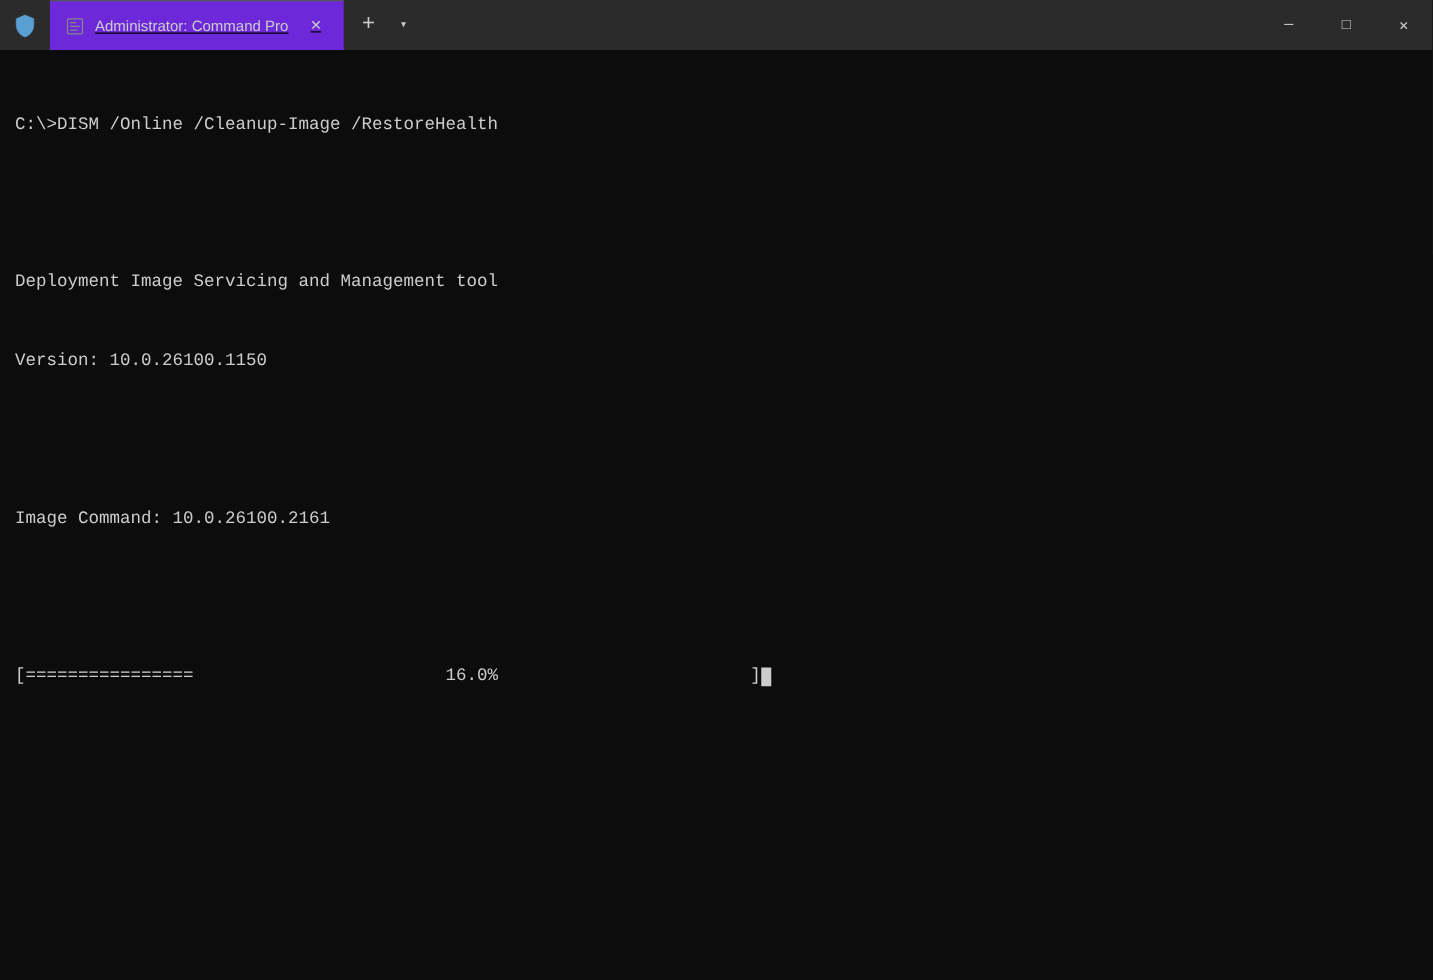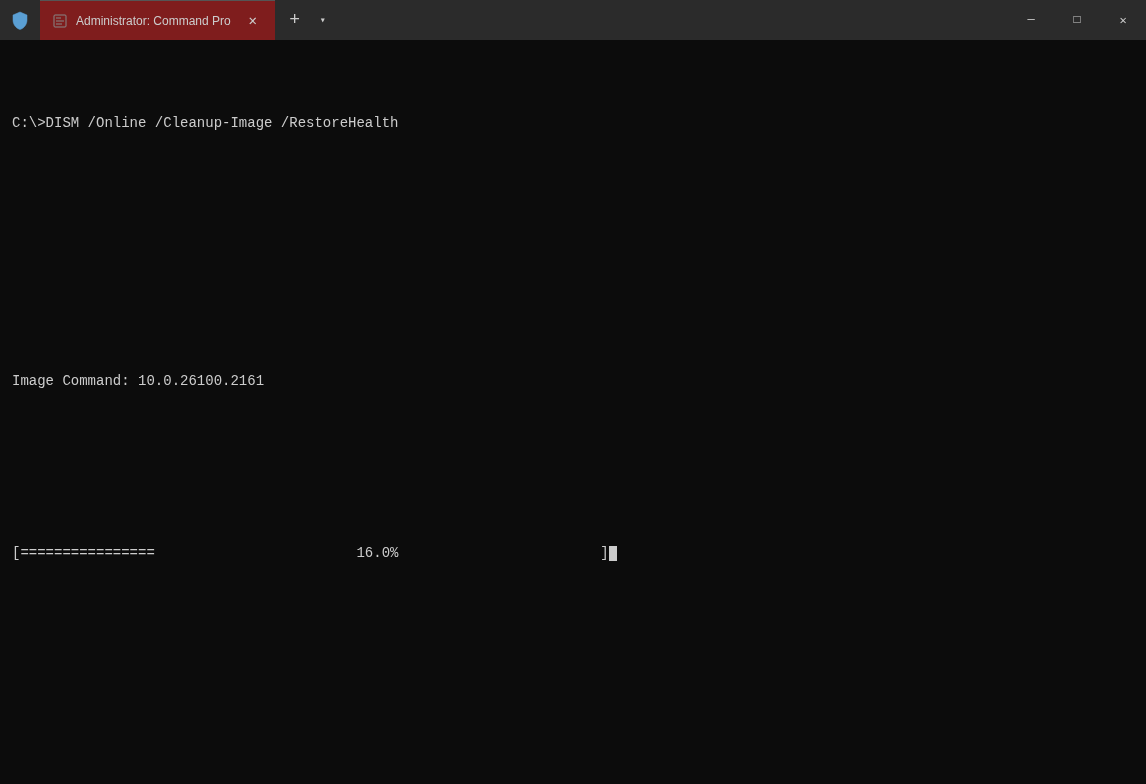--- a/index.html
+++ b/index.html
@@ -50,23 +50,24 @@
       width: 20px;
       height: 20px;
     }
 
     .tab {
       height: 100%;
       display: flex;
       align-items: center;
       padding: 0 12px;
       gap: 8px;
-      background: #7f1d1d;
+      background: #6d28d9;
       border-top: 1px solid #555;
       min-width: 160px;
+      text-decoration: underline;
     }
 
     .tab-icon {
       width: 16px;
       height: 16px;
       display: flex;
       align-items: center;
       justify-content: center;
     }
 
@@ -138,21 +139,20 @@
       padding: 8px 12px;
       color: #cccccc;
       font-size: 14px;
       line-height: 1.5;
       white-space: pre;
       overflow: hidden;
     }
 
     .terminal-line {
       display: block;
-      margin-top: 23px;
     }
 
     .cursor {
       display: inline-block;
       width: 8px;
       height: 15px;
       background: #cccccc;
       vertical-align: text-bottom;
       animation: blink 1s step-end infinite;
     }
@@ -211,20 +211,22 @@
     </div>
     <div class="win-btn close">
       <span>✕</span>
     </div>
   </div>
 </div>
 
 <div class="terminal">
   <span class="terminal-line">C:\&gt;DISM /Online /Cleanup-Image /RestoreHealth</span>
   <span class="terminal-line"> </span>
+  <span class="terminal-line">Deployment Image Servicing and Management tool</span>
+  <span class="terminal-line">Version: 10.0.26100.1150</span>
   <span class="terminal-line"> </span>
   <span class="terminal-line">Image Command: 10.0.26100.2161</span>
   <span class="terminal-line"> </span>
   <span class="terminal-line progress-bar">
     <span>[</span>
     <span>================</span>
     <span>                        </span>
     <span>16.0%</span>
     <span>                        </span>
     <span>]</span>

